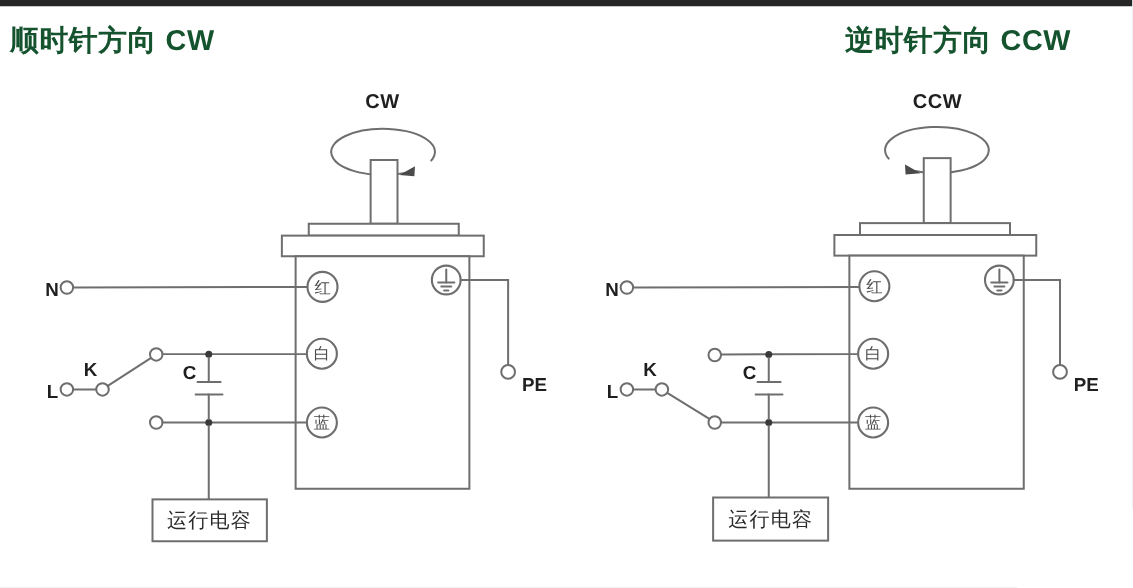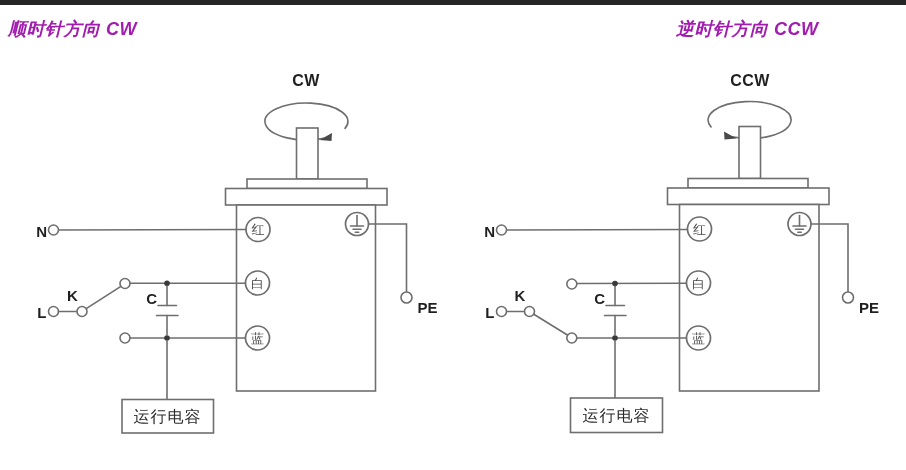--- a/index.html
+++ b/index.html
@@ -9,22 +9,22 @@
     background:#ffffff;
     overflow:hidden;
     font-family:"Liberation Sans", sans-serif;
   }
   .top-bar{
     position:absolute;left:0;top:0;width:906px;height:5px;
     background:#262626;
   }
   .diagram-title{
     position:absolute;top:17px;
-    font-size:18px;font-weight:600;color:#a21caf;
-    letter-spacing:0.5px;white-space:nowrap;font-style:italic;
+    font-size:23px;font-weight:600;color:#14532d;
+    letter-spacing:0.5px;white-space:nowrap;
   }
   .diagram-title.left{left:8px;}
   .diagram-title.right{left:676px;}
   svg{position:absolute;left:0;top:0;}
 
   .wire{stroke:#6e6e6e;stroke-width:1.6;fill:none;stroke-linecap:round;}
   .part{fill:#ffffff;stroke:#6e6e6e;stroke-width:1.6;}
   .node{fill:#ffffff;stroke:#6e6e6e;stroke-width:1.6;}
   .term{fill:#ffffff;stroke:#6e6e6e;stroke-width:1.7;}
   .dot{fill:#3a3a3a;stroke:none;}

